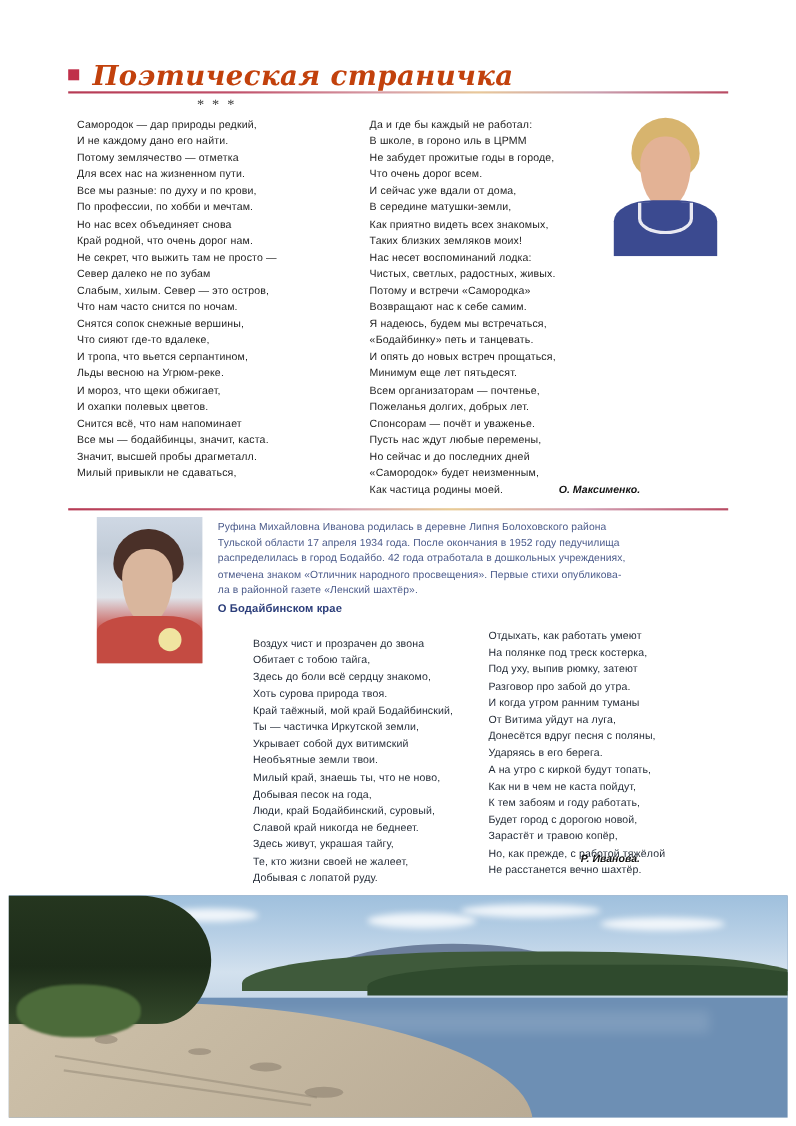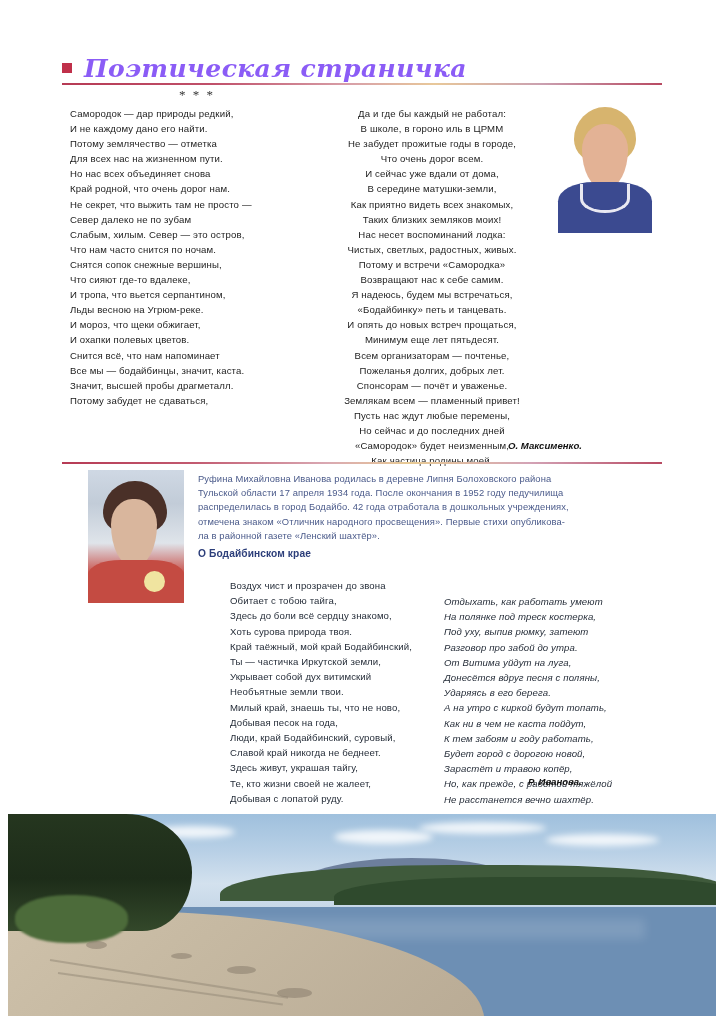--- a/index.html
+++ b/index.html
@@ -32,21 +32,21 @@
     width: 10px; height: 10px;
     background: #c0304a;
     margin-right: 12px;
     flex: none;
   }
   .header-title {
     font-family: "DejaVu Serif", serif;
     font-style: italic;
     font-size: 25px;
     font-weight: 700;
-    color: #8b5cf6;
+    color: #c2410c;
     letter-spacing: 0.4px;
     white-space: nowrap;
   }
   .header-rule {
     position: absolute;
     left: 62px; top: 83px;
     width: 600px; height: 2px;
     background: linear-gradient(to right,
        #b63a54 0%, #c0506a 25%, #d8a0a8 48%, #e8c89a 62%, #caa0b0 80%, #b84a62 100%);
   }
@@ -63,23 +63,22 @@
   }
 
   
   .poem1-col1 {
     position: absolute;
     left: 70px; top: 106px;
     width: 262px;
   }
   .poem1-col2 {
     position: absolute;
-    left: 316px; top: 106px;
+    left: 336px; top: 106px;
     width: 232px;
-    text-align: center;
   }
   .poem-line {
     font-size: 9.6px;
     line-height: 15.1px;
     color: #1c1c1c;
     white-space: nowrap;
     letter-spacing: 0.15px;
   }
   .signature {
     position: absolute;
@@ -192,23 +191,22 @@
 
   
   .poem2-col1 {
     position: absolute;
     left: 198px; top: 578px;
     width: 242px;
     margin-left: 32px;
   }
   .poem2-col2 {
     position: absolute;
-    left: 444px; top: 594px;
+    left: 444px; top: 571px;
     width: 248px;
-    font-style: italic;
   }
   .poem2-line {
     font-size: 9.6px;
     line-height: 15.2px;
     color: #1f2733;
     white-space: nowrap;
     letter-spacing: 0.12px;
   }
   .sig2 { left: 528px; top: 776px; }
 
@@ -308,36 +306,38 @@
     <div class="header-title">Поэтическая страничка</div>
   </div>
   <div class="header-rule"></div>
   <div class="stars">* * *</div>
 
   <div class="poem1-col1">
       <div class="poem-line">Самородок — дар природы редкий,</div>
       <div class="poem-line">И не каждому дано его найти.</div>
       <div class="poem-line">Потому землячество — отметка</div>
       <div class="poem-line">Для всех нас на жизненном пути.</div>
+      <div class="poem-line">Все мы разные: по духу и по крови,</div>
+      <div class="poem-line">По профессии, по хобби и мечтам.</div>
       <div class="poem-line">Но нас всех объединяет снова</div>
       <div class="poem-line">Край родной, что очень дорог нам.</div>
       <div class="poem-line">Не секрет, что выжить там не просто —</div>
       <div class="poem-line">Север далеко не по зубам</div>
       <div class="poem-line">Слабым, хилым. Север — это остров,</div>
       <div class="poem-line">Что нам часто снится по ночам.</div>
       <div class="poem-line">Снятся сопок снежные вершины,</div>
       <div class="poem-line">Что сияют где-то вдалеке,</div>
       <div class="poem-line">И тропа, что вьется серпантином,</div>
       <div class="poem-line">Льды весною на Угрюм-реке.</div>
       <div class="poem-line">И мороз, что щеки обжигает,</div>
       <div class="poem-line">И охапки полевых цветов.</div>
       <div class="poem-line">Снится всё, что нам напоминает</div>
       <div class="poem-line">Все мы — бодайбинцы, значит, каста.</div>
       <div class="poem-line">Значит, высшей пробы драгметалл.</div>
-      <div class="poem-line">Потому забудет не сдаваться,</div>
+      <div class="poem-line">Милый привыкли не сдаваться,</div>
     </div>
   <div class="poem1-col2">
       <div class="poem-line">Да и где бы каждый не работал:</div>
       <div class="poem-line">В школе, в гороно иль в ЦРММ</div>
       <div class="poem-line">Не забудет прожитые годы в городе,</div>
       <div class="poem-line">Что очень дорог всем.</div>
       <div class="poem-line">И сейчас уже вдали от дома,</div>
       <div class="poem-line">В середине матушки-земли,</div>
       <div class="poem-line">Как приятно видеть всех знакомых,</div>
       <div class="poem-line">Таких близких земляков моих!</div>
@@ -345,21 +345,20 @@
       <div class="poem-line">Чистых, светлых, радостных, живых.</div>
       <div class="poem-line">Потому и встречи «Самородка»</div>
       <div class="poem-line">Возвращают нас к себе самим.</div>
       <div class="poem-line">Я надеюсь, будем мы встречаться,</div>
       <div class="poem-line">«Бодайбинку» петь и танцевать.</div>
       <div class="poem-line">И опять до новых встреч прощаться,</div>
       <div class="poem-line">Минимум еще лет пятьдесят.</div>
       <div class="poem-line">Всем организаторам — почтенье,</div>
       <div class="poem-line">Пожеланья долгих, добрых лет.</div>
       <div class="poem-line">Спонсорам — почёт и уваженье.</div>
-      <div class="poem-line">Землякам всем — пламенный привет!</div>
       <div class="poem-line">Пусть нас ждут любые перемены,</div>
       <div class="poem-line">Но сейчас и до последних дней</div>
       <div class="poem-line">«Самородок» будет неизменным,</div>
       <div class="poem-line">Как частица родины моей.</div>
     </div>
   <div class="signature sig1">О. Максименко.</div>
 
   <div class="photo1">
     <div class="ph1-hair"></div>
     <div class="ph1-face"></div>
@@ -399,20 +398,21 @@
       <div class="poem2-line">Славой край никогда не беднеет.</div>
       <div class="poem2-line">Здесь живут, украшая тайгу,</div>
       <div class="poem2-line">Те, кто жизни своей не жалеет,</div>
       <div class="poem2-line">Добывая с лопатой руду.</div>
     </div>
   <div class="poem2-col2">
       <div class="poem2-line">Отдыхать, как работать умеют</div>
       <div class="poem2-line">На полянке под треск костерка,</div>
       <div class="poem2-line">Под уху, выпив рюмку, затеют</div>
       <div class="poem2-line">Разговор про забой до утра.</div>
+      <div class="poem2-line">И когда утром ранним туманы</div>
       <div class="poem2-line">От Витима уйдут на луга,</div>
       <div class="poem2-line">Донесётся вдруг песня с поляны,</div>
       <div class="poem2-line">Ударяясь в его берега.</div>
       <div class="poem2-line">А на утро с киркой будут топать,</div>
       <div class="poem2-line">Как ни в чем не каста пойдут,</div>
       <div class="poem2-line">К тем забоям и году работать,</div>
       <div class="poem2-line">Будет город с дорогою новой,</div>
       <div class="poem2-line">Зарастёт и травою копёр,</div>
       <div class="poem2-line">Но, как прежде, с работой тяжёлой</div>
       <div class="poem2-line">Не расстанется вечно шахтёр.</div>

